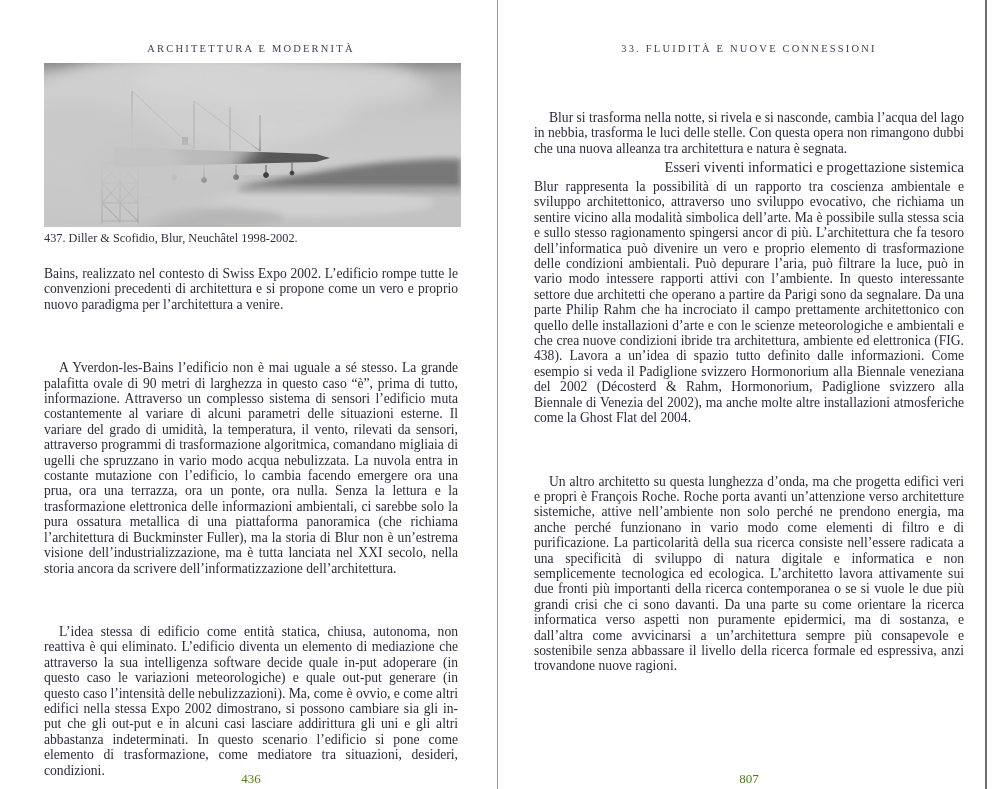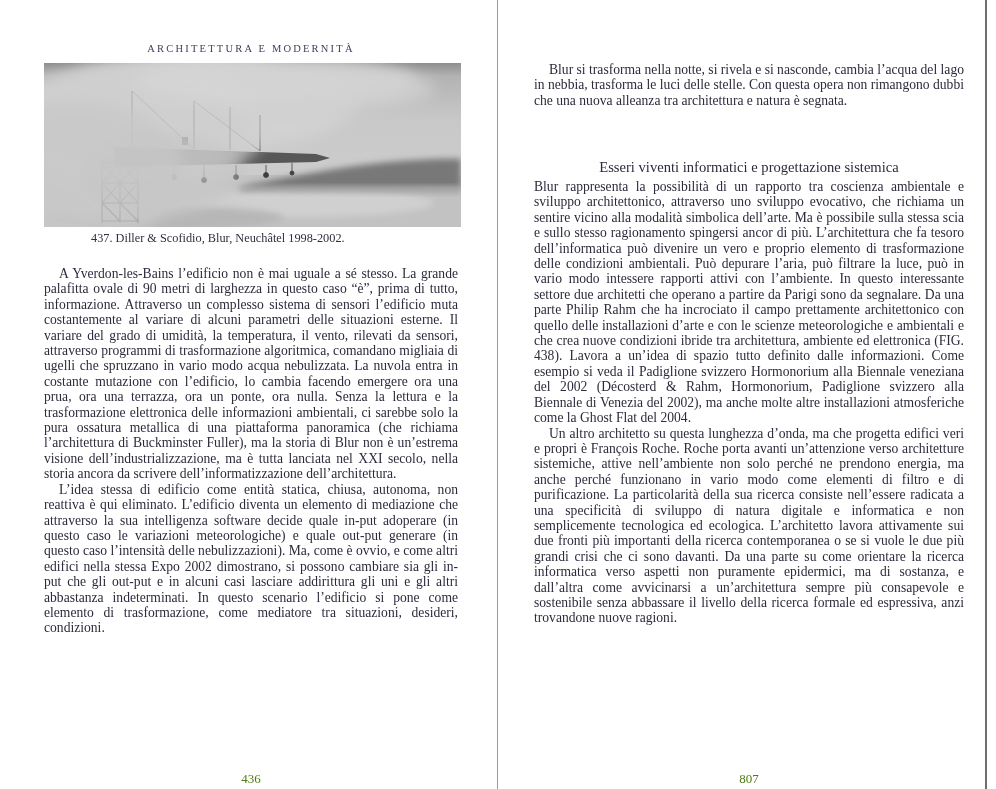--- a/index.html
+++ b/index.html
@@ -17,32 +17,32 @@
     position:absolute;top:31px;text-align:center;
     font-size:10.5px;letter-spacing:2.2px;color:#41415f;
     font-variant:small-caps;text-transform:uppercase;white-space:nowrap;margin-top:12px;
   }
   .page-left .running-head{left:44px;width:414px;}
   .page-right .running-head{left:36px;width:430px;}
 
   .figure-photo{position:absolute;left:44px;top:63px;width:417px;height:164px;display:block;}
   .figure-caption{
     position:absolute;left:44px;top:231px;width:414px;
-    font-size:12.3px;color:#2f2f40;margin-left:47px;
+    font-size:12.3px;color:#2f2f40;
   }
 
   .body-col{position:absolute;font-size:13.6px;line-height:15.4px;text-align:justify;color:#2b2b3c;}
   .page-left .body-col{left:44px;top:266px;width:414px;}
   .page-right .body-col-top{left:36px;top:62px;width:430px;}
   .page-right .body-col-main{left:36px;top:179px;width:430px;}
   .body-col p{margin:0;padding:0;}
-  .body-col p.indent{text-indent:15px;}
+  .body-col p.indent{text-indent:15px;margin-top:48px;}
 
   .section-heading{
-    position:absolute;left:36px;top:159px;width:430px;text-align:center;
+    position:absolute;left:36px;top:159px;width:430px;text-align:right;
     font-size:14.6px;color:#2b2b3c;font-weight:normal;margin:0;
   }
 
   .page-number{
     position:absolute;top:771px;text-align:center;font-size:13px;color:#4d7c0f;
   }
   .page-left .page-number{left:44px;width:414px;}
   .page-right .page-number{left:36px;width:430px;}
 </style>
 </head>
@@ -128,28 +128,30 @@
       <ellipse cx="95" cy="62" rx="130" ry="60" fill="#d1d1d1" opacity="0.72"></ellipse>
       <ellipse cx="30" cy="110" rx="110" ry="72" fill="#c8c8c8" opacity="0.8"></ellipse>
       <ellipse cx="120" cy="110" rx="80" ry="40" fill="#c5c5c5" opacity="0.55"></ellipse>
       <ellipse cx="230" cy="18" rx="140" ry="24" fill="#d6d6d6" opacity="0.65"></ellipse>
     </g>
   </svg>
 
   <div class="figure-caption">437. Diller &amp; Scofidio, Blur, Neuchâtel 1998-2002.</div>
 
   <div class="body-col">
+    <p>Bains, realizzato nel contesto di Swiss Expo 2002. L’edificio rompe tutte le convenzioni precedenti di architettura e si propone come un vero e proprio nuovo paradigma per l’architettura a venire.</p>
     <p class="indent">A Yverdon-les-Bains l’edificio non è mai uguale a sé stesso. La grande palafitta ovale di 90 metri di larghezza in questo caso “è”, prima di tutto, informazione. Attraverso un complesso sistema di sensori l’edificio muta costantemente al variare di alcuni parametri delle situazioni esterne. Il variare del grado di umidità, la temperatura, il vento, rilevati da sensori, attraverso programmi di trasformazione algoritmica, comandano migliaia di ugelli che spruzzano in vario modo acqua nebulizzata. La nuvola entra in costante mutazione con l’edificio, lo cambia facendo emergere ora una prua, ora una terrazza, ora un ponte, ora nulla. Senza la lettura e la trasformazione elettronica delle informazioni ambientali, ci sarebbe solo la pura ossatura metallica di una piattaforma panoramica (che richiama l’architettura di Buckminster Fuller), ma la storia di Blur non è un’estrema visione dell’industrializzazione, ma è tutta lanciata nel XXI secolo, nella storia ancora da scrivere dell’informatizzazione dell’architettura.</p>
     <p class="indent">L’idea stessa di edificio come entità statica, chiusa, autonoma, non reattiva è qui eliminato. L’edificio diventa un elemento di mediazione che attraverso la sua intelligenza software decide quale in-put adoperare (in questo caso le variazioni meteorologiche) e quale out-put generare (in questo caso l’intensità delle nebulizzazioni). Ma, come è ovvio, e come altri edifici nella stessa Expo 2002 dimostrano, si possono cambiare sia gli in-put che gli out-put e in alcuni casi lasciare addirittura gli uni e gli altri abbastanza indeterminati. In questo scenario l’edificio si pone come elemento di trasformazione, come mediatore tra situazioni, desideri, condizioni.</p>
   </div>
 
   <div class="page-number">436</div>
 </div>
 
 <div class="page page-right">
+  <div class="running-head">33. FLUIDITÀ E NUOVE CONNESSIONI</div>
 
   <div class="body-col body-col-top">
     <p class="indent">Blur si trasforma nella notte, si rivela e si nasconde, cambia l’acqua del lago in nebbia, trasforma le luci delle stelle. Con questa opera non rimangono dubbi che una nuova alleanza tra architettura e natura è segnata.</p>
   </div>
 
   <h2 class="section-heading">Esseri viventi informatici e progettazione sistemica</h2>
 
   <div class="body-col body-col-main">
     <p>Blur rappresenta la possibilità di un rapporto tra coscienza ambientale e sviluppo architettonico, attraverso uno sviluppo evocativo, che richiama un sentire vicino alla modalità simbolica dell’arte. Ma è possibile sulla stessa scia e sullo stesso ragionamento spingersi ancor di più. L’architettura che fa tesoro dell’informatica può divenire un vero e proprio elemento di trasformazione delle condizioni ambientali. Può depurare l’aria, può filtrare la luce, può in vario modo intessere rapporti attivi con l’ambiente. In questo interessante settore due architetti che operano a partire da Parigi sono da segnalare. Da una parte Philip Rahm che ha incrociato il campo prettamente architettonico con quello delle installazioni d’arte e con le scienze meteorologiche e ambientali e che crea nuove condizioni ibride tra architettura, ambiente ed elettronica (FIG. 438). Lavora a un’idea di spazio tutto definito dalle informazioni. Come esempio si veda il Padiglione svizzero Hormonorium alla Biennale veneziana del 2002 (Décosterd &amp; Rahm, Hormonorium, Padiglione svizzero alla Biennale di Venezia del 2002), ma anche molte altre installazioni atmosferiche come la Ghost Flat del 2004.</p>
     <p class="indent">Un altro architetto su questa lunghezza d’onda, ma che progetta edifici veri e propri è François Roche. Roche porta avanti un’attenzione verso architetture sistemiche, attive nell’ambiente non solo perché ne prendono energia, ma anche perché funzionano in vario modo come elementi di filtro e di purificazione. La particolarità della sua ricerca consiste nell’essere radicata a una specificità di sviluppo di natura digitale e informatica e non semplicemente tecnologica ed ecologica. L’architetto lavora attivamente sui due fronti più importanti della ricerca contemporanea o se si vuole le due più grandi crisi che ci sono davanti. Da una parte su come orientare la ricerca informatica verso aspetti non puramente epidermici, ma di sostanza, e dall’altra come avvicinarsi a un’architettura sempre più consapevole e sostenibile senza abbassare il livello della ricerca formale ed espressiva, anzi trovandone nuove ragioni.</p>

